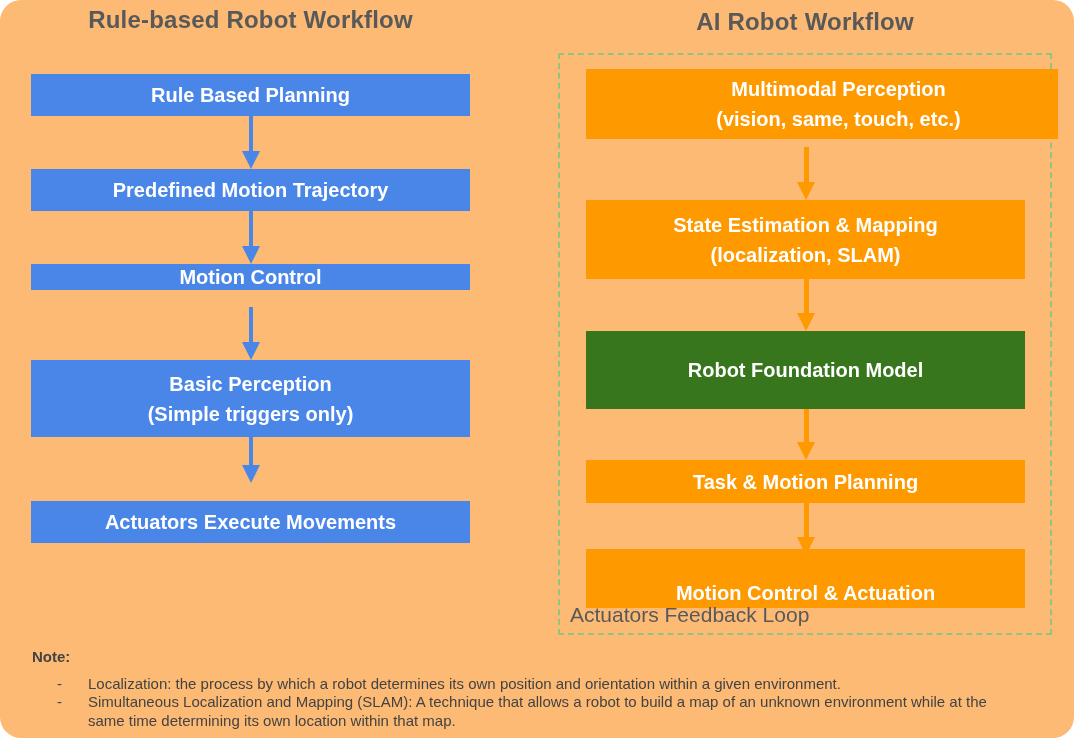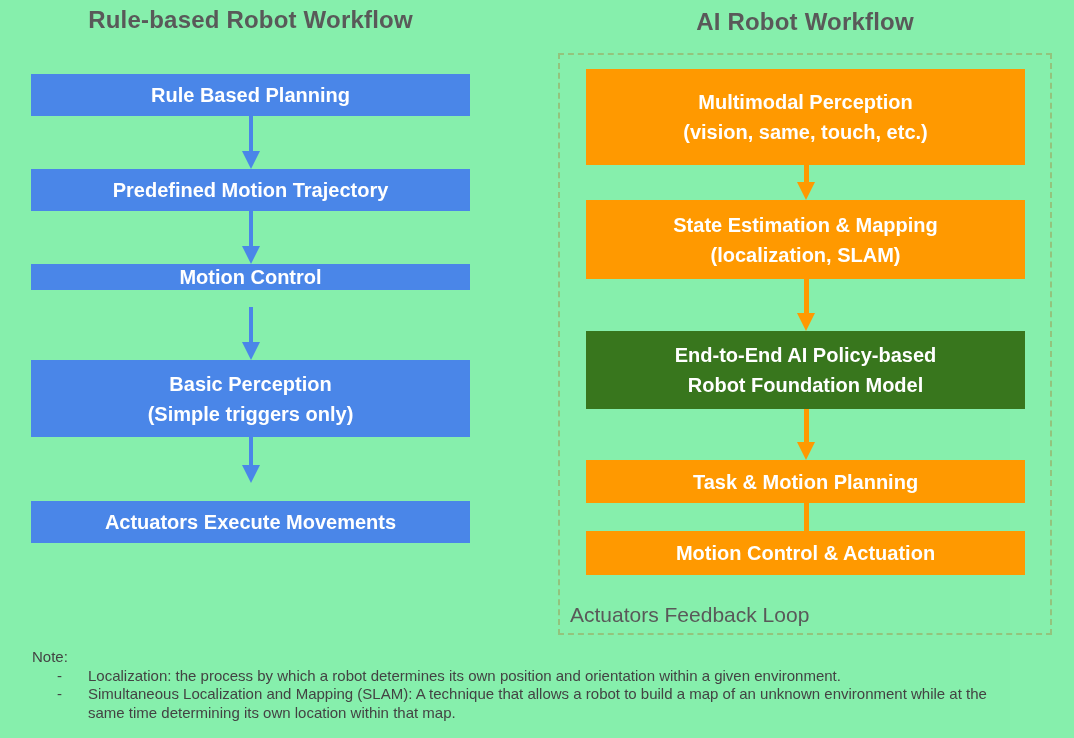--- a/index.html
+++ b/index.html
@@ -5,22 +5,23 @@
   html, body {
     margin: 0;
     padding: 0;
     background: #ffffff;
     font-family: "Liberation Sans", sans-serif;
   }
   .canvas {
     position: relative;
     width: 1074px;
     height: 738px;
-    background: #86efac;
+    background: #fdba74;
     overflow: hidden;
+    border-radius: 21px;
   }
   .col-title {
     position: absolute;
     text-align: center;
     font-size: 24px;
     font-weight: bold;
     color: var(--title-gray);
     letter-spacing: 0.2px;
   }
   .flow-box {
@@ -79,21 +80,21 @@
   }
   .note {
     position: absolute;
     left: 32px;
     top: 648px;
     width: 1005px;
     font-size: 15px;
     line-height: 18.5px;
     color: var(--note-gray);
   }
-  .note-label { margin: 0 0 0 0; }
+  .note-label { margin: 0 0 8px 0; font-weight: bold; }
   .note-bullet {
     display: flex;
     padding-left: 25px;
   }
   .note-bullet .dash {
     width: 31px;
     flex: 0 0 31px;
   }
   .note-bullet .btext {
     flex: 1;
@@ -148,60 +149,59 @@
     <div class="flow-box blue" style="top:483px; height:42px;margin-top:18px;">
       <span>Actuators Execute Movements</span>
     </div>
   </div>
 
   <div class="right-col">
     <div class="col-title" style="left:558px; top:8px; width:494px;">AI Robot Workflow</div>
 
     <div class="ai-container">
 
-      <div class="flow-box orange" style="top:14px; height:96px;">
+      <div class="flow-box orange" style="top:14px; height:70px;padding-left:33px;">
         <span>Multimodal Perception</span>
         <span>(vision, same, touch, etc.)</span>
       </div>
 
       <div class="arrow orange-arrow" style="top:92px; height:53px;">
         <div class="shaft"></div>
         <div class="head"></div>
       </div>
 
       <div class="flow-box orange" style="top:145px; height:79px;align-items:center;">
         <span>State Estimation &amp; Mapping</span>
         <span>(localization, SLAM)</span>
       </div>
 
       <div class="arrow orange-arrow" style="top:224px; height:52px;">
         <div class="shaft"></div>
         <div class="head"></div>
       </div>
 
       <div class="flow-box green" style="top:276px; height:78px;">
-        <span>End-to-End AI Policy-based</span>
         <span>Robot Foundation Model</span>
       </div>
 
       <div class="arrow orange-arrow" style="top:354px; height:51px;">
         <div class="shaft"></div>
         <div class="head"></div>
       </div>
 
       <div class="flow-box orange" style="top:405px; height:43px;">
         <span>Task &amp; Motion Planning</span>
       </div>
 
       <div class="arrow orange-arrow" style="top:448px; height:52px;">
         <div class="shaft"></div>
         <div class="head"></div>
       </div>
 
-      <div class="flow-box orange" style="top:476px; height:44px;">
+      <div class="flow-box orange" style="top:494px; height:59px;justify-content:flex-end;">
         <span>Motion Control &amp; Actuation</span>
       </div>
 
       <div class="feedback-label">Actuators Feedback Loop</div>
     </div>
   </div>
 
   <div class="note">
     <p class="note-label">Note:</p>
     <div class="note-bullet">

